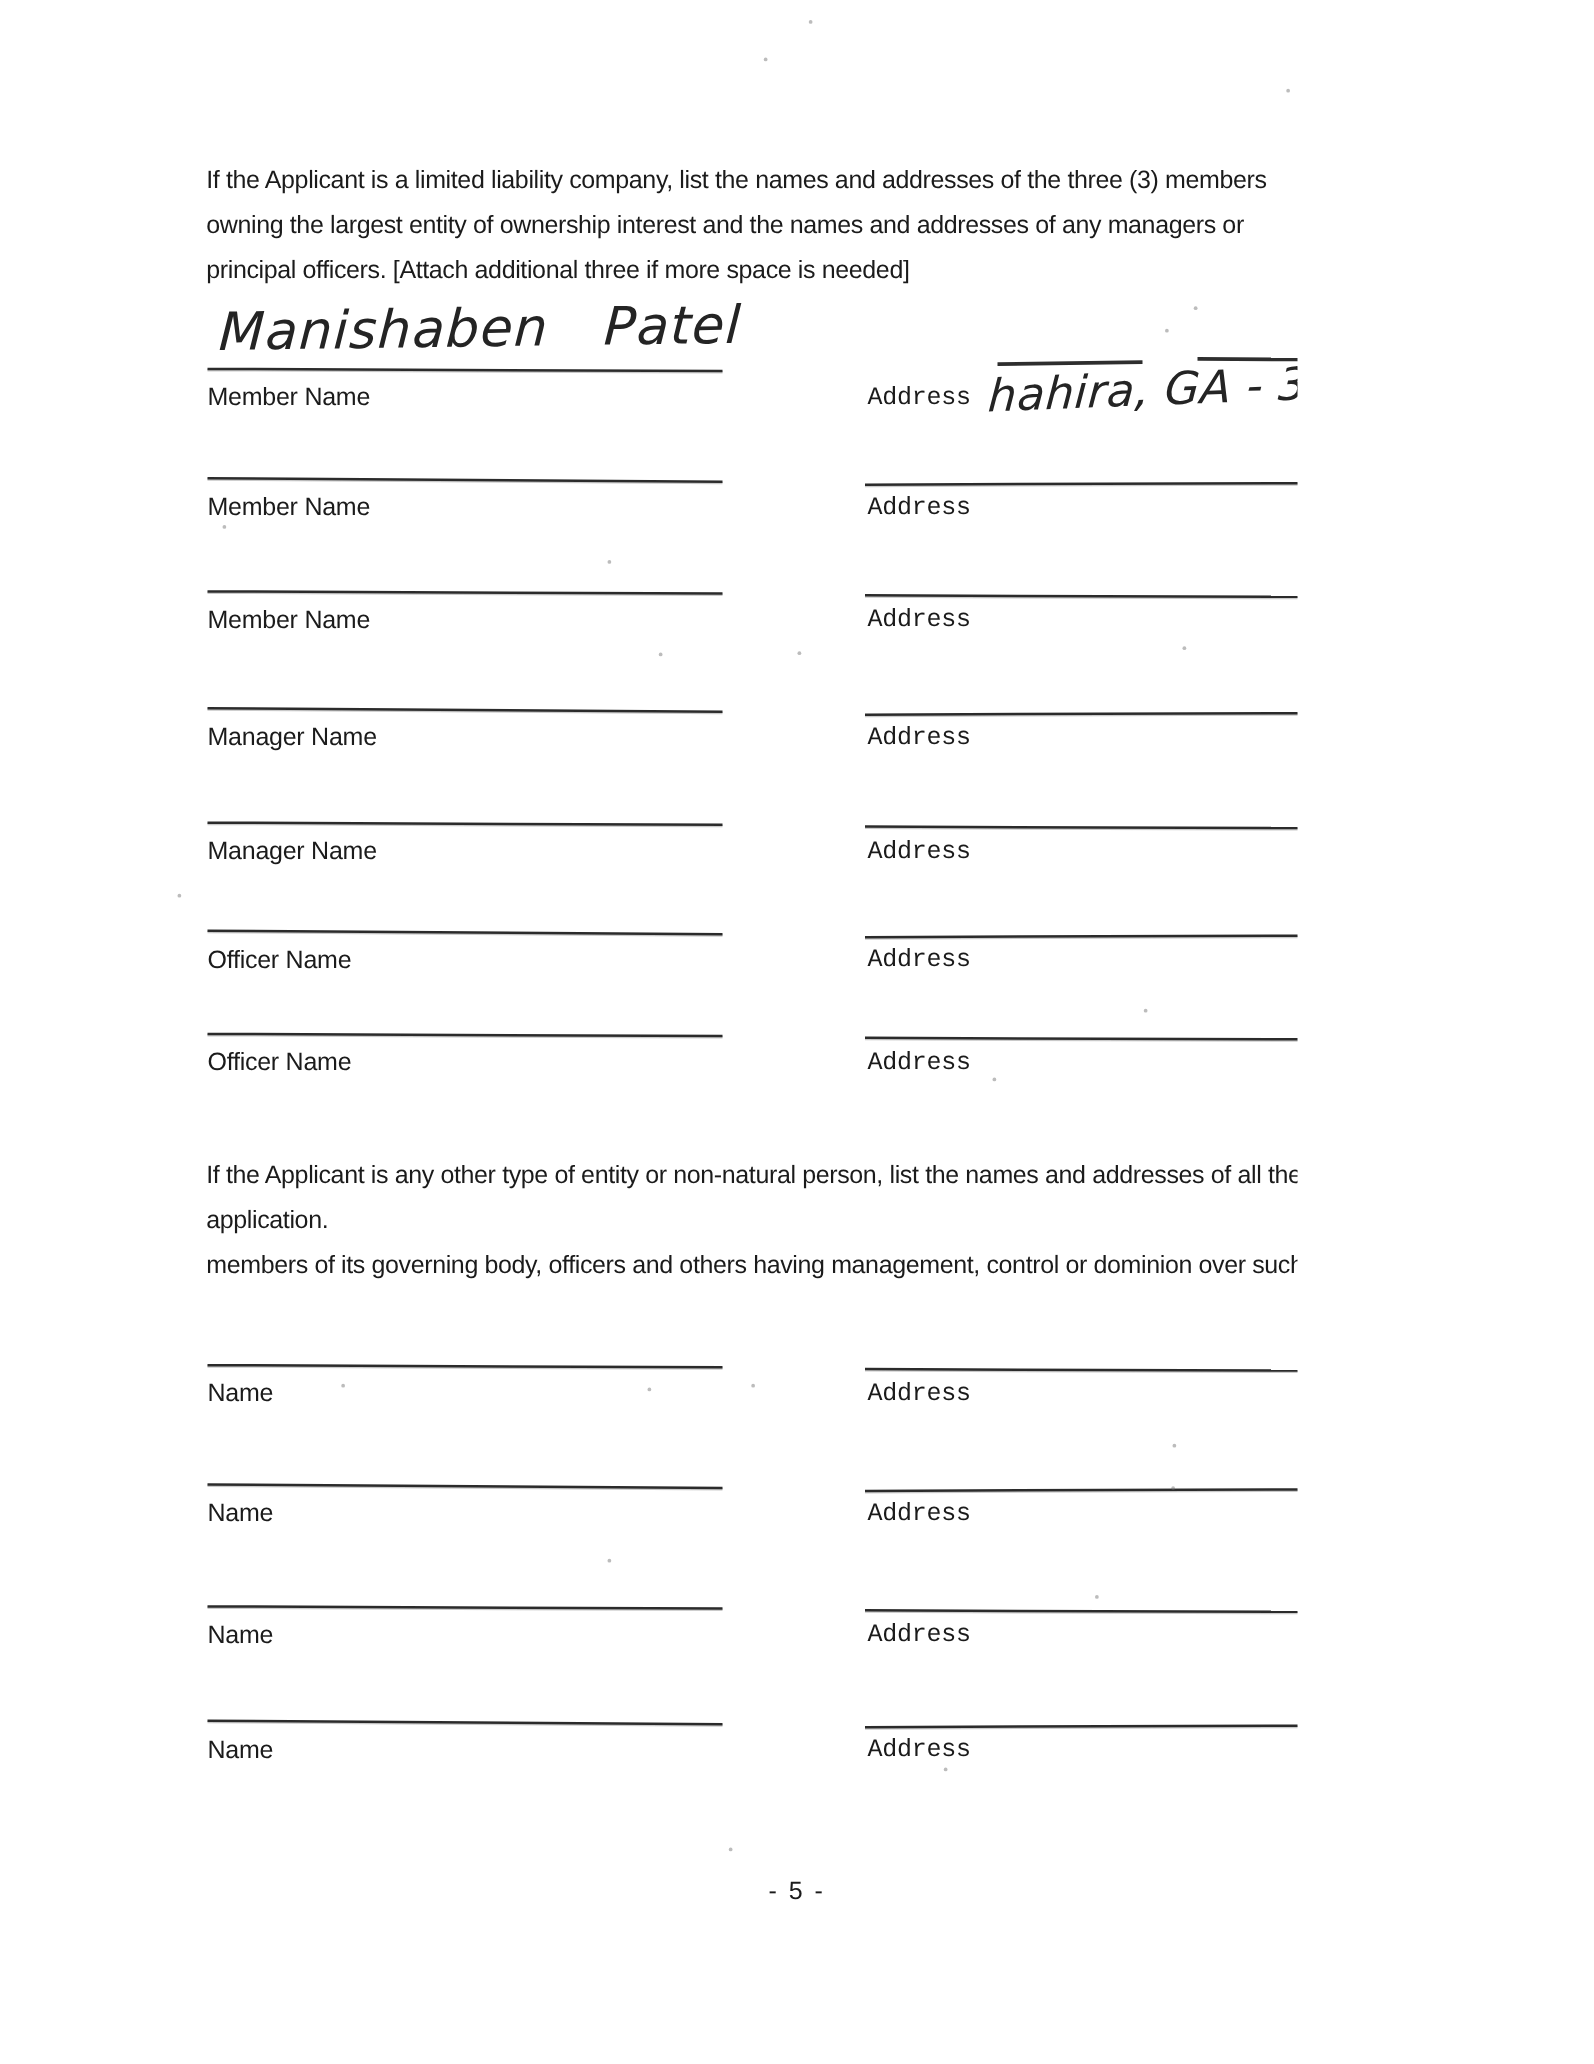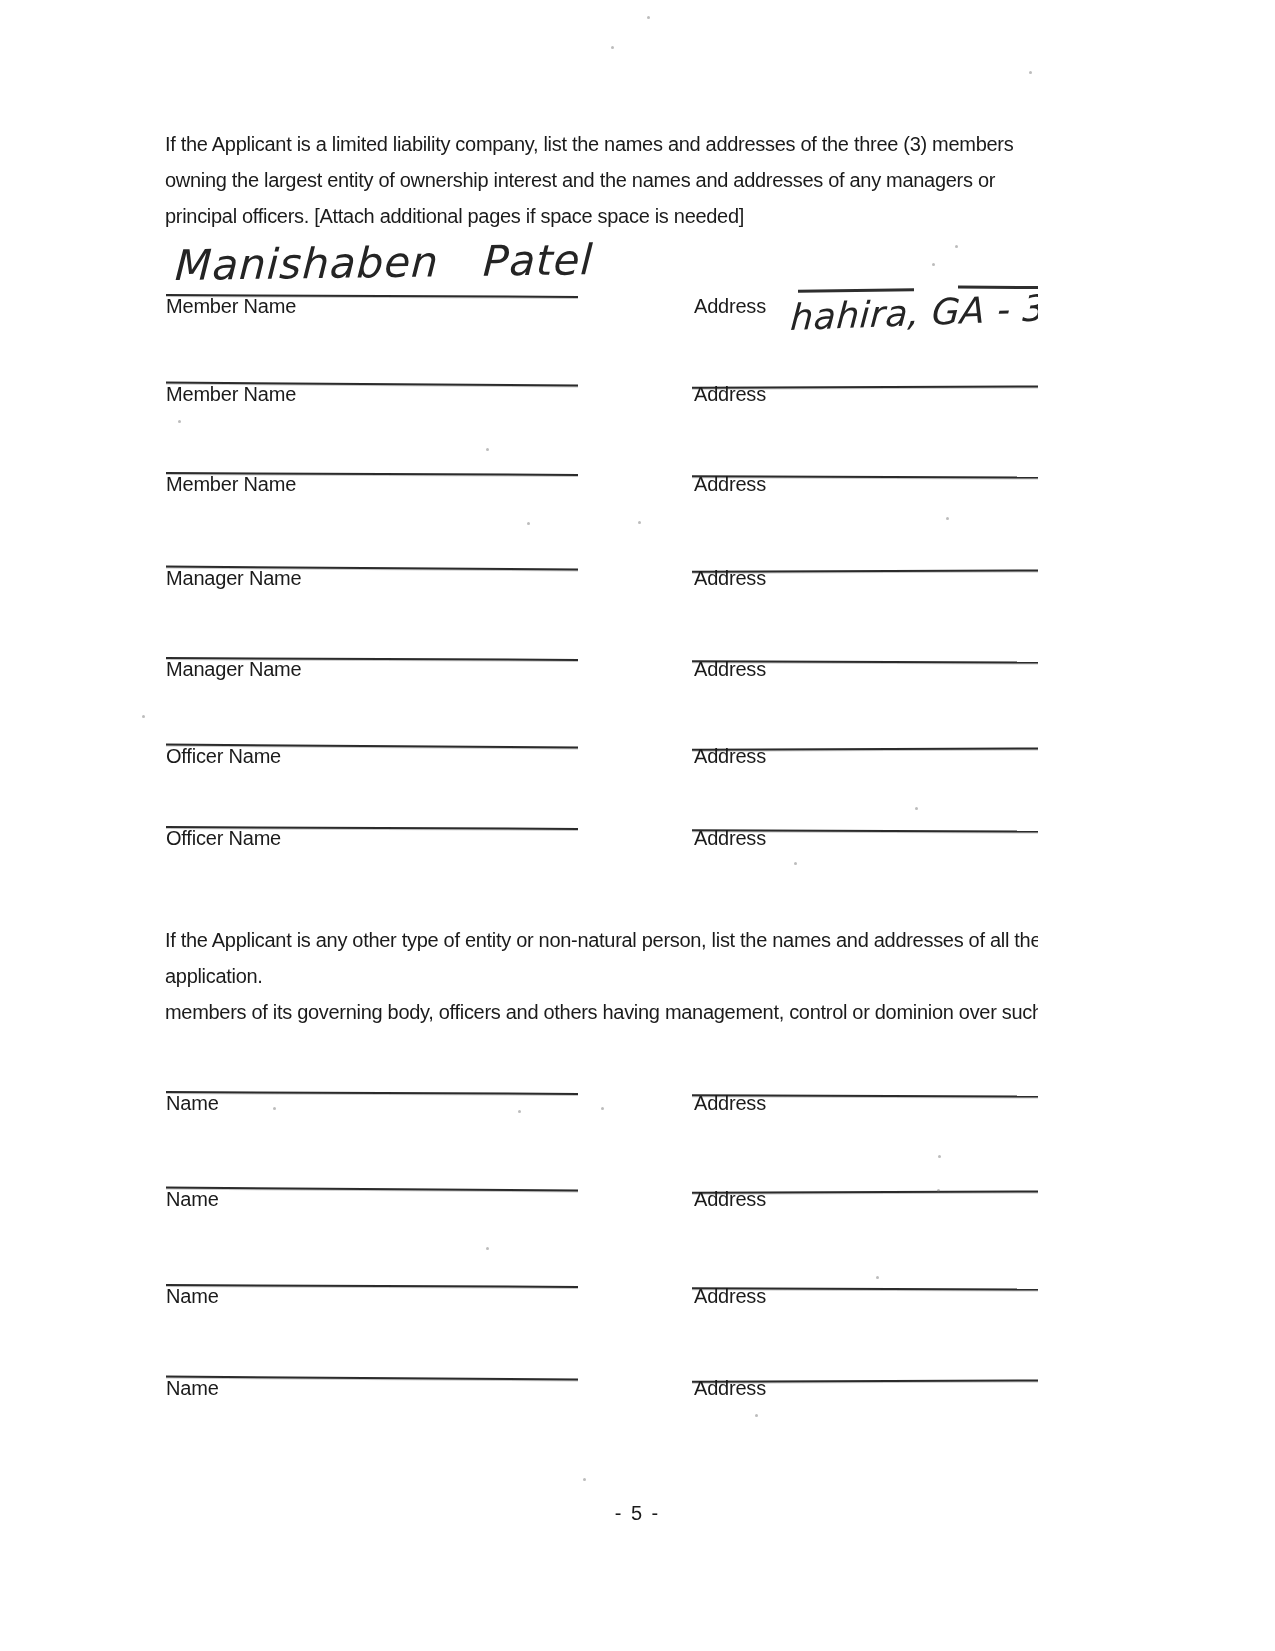--- a/index.html
+++ b/index.html
@@ -46,28 +46,28 @@
     background: #2b2b2b;
     box-shadow: 0 1px 0 rgba(40,40,40,0.25);
   }
   .rule-name { left: 166px; width: 412px; top: 0;  transform: rotate(0.25deg); }
   .rule-addr { left: 692px; width: 408px; top: 3px; transform: rotate(0.2deg); }
   .form-row:nth-of-type(even) .rule-name { transform: rotate(0.4deg); }
   .form-row:nth-of-type(even) .rule-addr { transform: rotate(-0.2deg); }
 
   .lbl {
     position: absolute;
-    top: 0;
+    top: 12px;
     font-size: 20px;
     letter-spacing: -0.2px;
     color: #1b1b1b;
     white-space: nowrap;
   }
   .lbl-name { left: 166px; }
-  .lbl-addr { left: 694px; }
+  .lbl-addr { left: 694px; font-family: Liberation Mono, monospace; }
 
   
   .dash {
     display: none;
     position: absolute;
     height: 3px;
     background: #2e2e2e;
   }
   .form-row.first .dash   { display: block; }
   .dash-1 { left: 798px; width: 116px; top: -6px; transform: rotate(-0.8deg); }
@@ -123,21 +123,21 @@
   }
 </style>
 </head>
 <body>
 
 <div id="page">
 
   <div class="paragraph" id="paragraph-llc">
     <div class="pline">If the Applicant is a limited liability company, list the names and addresses of the three (3) members</div>
     <div class="pline">owning the largest entity of ownership interest and the names and addresses of any managers or</div>
-    <div class="pline">principal officers.  [Attach additional pages if space space is needed]</div>
+    <div class="pline">principal officers.  [Attach additional three if more space is needed]</div>
   </div>
 
   <div id="llc-rows">
       <div class="form-row first" style="top: 295px;">
     <span class="hand hand-name">Manishaben Patel</span>
     <div class="rule rule-name"></div>
     <div class="lbl lbl-name">Member Name</div>
 
     <div class="dash dash-1"></div>
     <div class="dash dash-2"></div>

